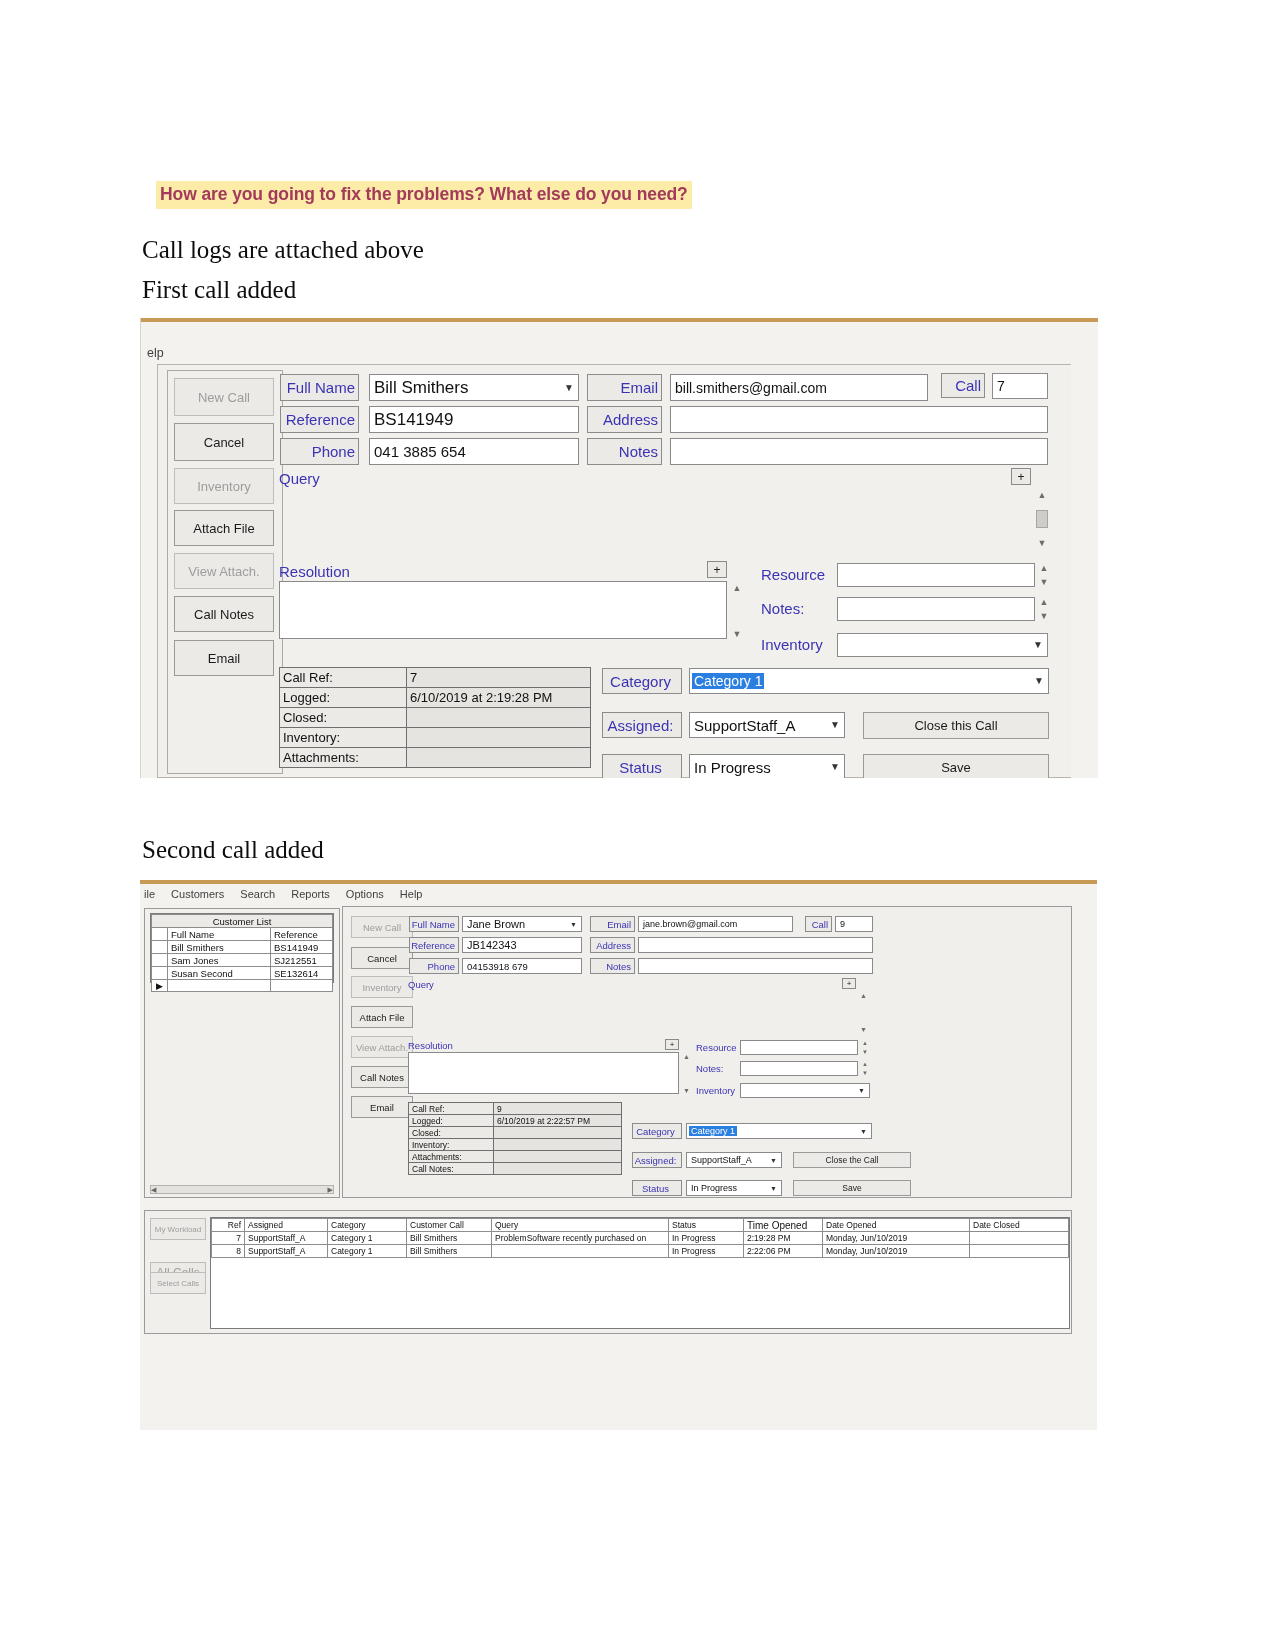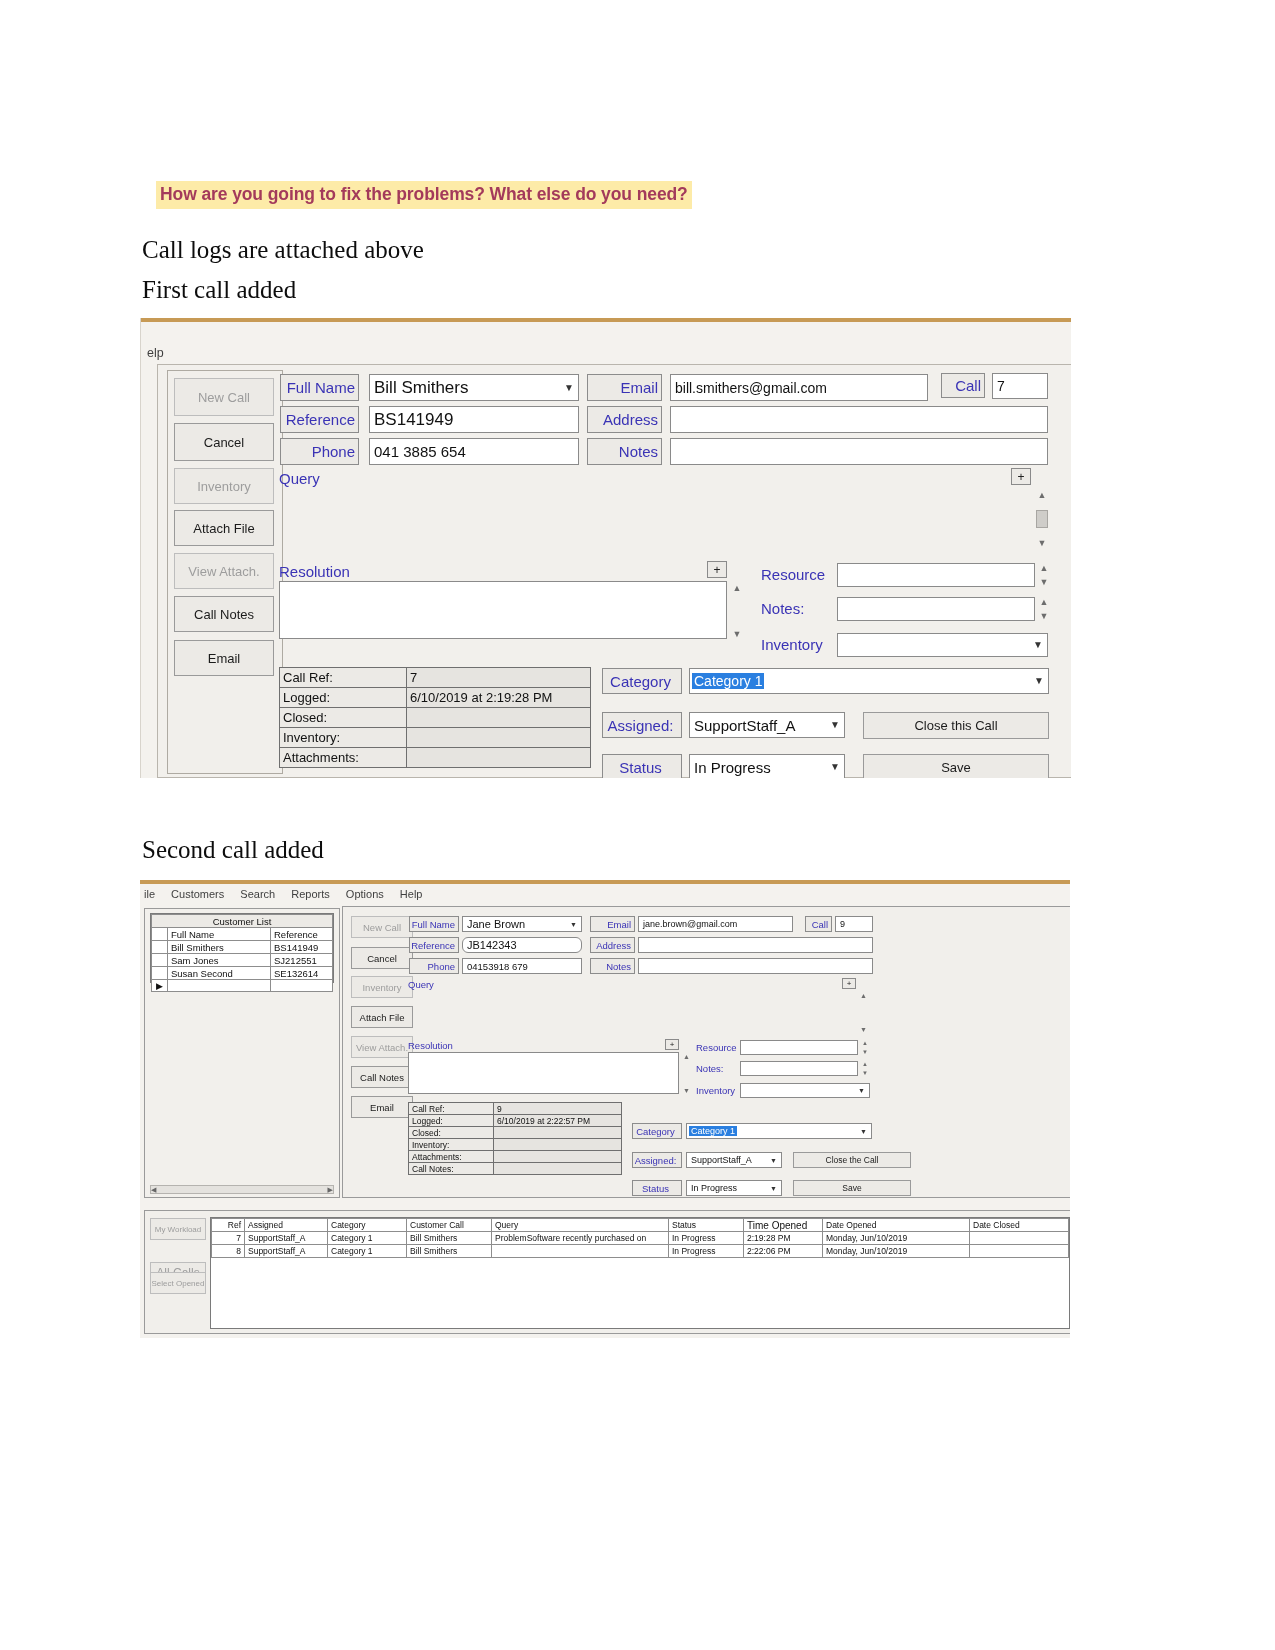--- a/index.html
+++ b/index.html
@@ -23,21 +23,21 @@
   .doc-line{
     position:absolute;left:142px;
     font-family:"Liberation Serif", serif;
     font-size:25px;color:#0d0d0d;white-space:nowrap;
   }
   .doc-line.l1{top:236px;}
   .doc-line.l2{top:276px;}
   .doc-line.l3{top:836px;}
 
   
-  .shot{position:absolute;background:#f0eeea;overflow:hidden;}
+  .shot{position:absolute;background:#f0eeea;overflow:hidden;padding-left:27px;}
   .shot .topbar{position:absolute;left:0;top:0;right:0;height:4px;background:#c79a55;}
   .lbl{
     font-family:"Liberation Sans", sans-serif;
     color:#3a33b5;
     background:#eceae6;
     border:1px solid #8c8c8c;
     box-sizing:border-box;
     display:flex;align-items:center;justify-content:flex-end;
     padding-right:3px;
   }
@@ -82,21 +82,21 @@
   .grid table{border-collapse:collapse;width:100%;font-family:"Liberation Sans", sans-serif;}
   .grid th,.grid td{border:1px solid #8d8d8d;text-align:left;padding:0 3px;white-space:nowrap;overflow:hidden;color:#111;background:#fff;font-weight:normal;}
 
   
   #shot1{left:140px;top:318px;width:930px;height:460px;background:#f4f2ee;border-left:1px solid #d8d4cc;}
   #shot1 .menu{position:absolute;left:6px;top:28px;font-family:"Liberation Sans", sans-serif;font-size:12.5px;color:#3f3f3f;}
   #shot1 .outerframe{position:absolute;left:16px;top:46px;width:914px;height:414px;border:1px solid #b9b5ad;border-right:none;background:#f2f0ec;box-sizing:border-box;}
   #shot1 .leftpanel{position:absolute;left:26px;top:52px;width:116px;height:404px;border:1px solid #aeaaa2;background:#f1efeb;box-sizing:border-box;}
 
   
-  #shot2{left:140px;top:880px;width:930px;height:458px;background:#f4f2ee;}
+  #shot2{left:140px;top:880px;width:930px;height:550px;background:#f4f2ee;}
   #shot2 .menu{position:absolute;left:4px;top:8px;font-family:"Liberation Sans", sans-serif;font-size:11px;color:#3f3f3f;}
   #shot2 .menu span{margin-right:13px;}
 </style>
 </head>
 <body>
 
 <div class="page">
 
   <div class="hl-heading">How are you going to fix the problems? What else do you need?</div>
   <div class="doc-line l1">Call logs are attached above</div>
@@ -284,21 +284,21 @@
     <div class="fld combo" style="position:absolute;left:322px;top:36px;width:120px;height:16px;font-size:11px;">
       <span>Jane Brown</span>
       <span class="caret" style="font-size:7px;">▼</span>
     </div>
     <div class="lbl" style="position:absolute;left:450px;top:36px;width:45px;height:16px;font-size:9.5px;">Email</div>
     <div class="fld" style="position:absolute;left:498px;top:36px;width:155px;height:16px;font-size:9px;">jane.brown@gmail.com</div>
     <div class="lbl" style="position:absolute;left:665px;top:36px;width:27px;height:16px;font-size:9.5px;">Call</div>
     <div class="fld" style="position:absolute;left:695px;top:36px;width:38px;height:16px;font-size:9px;">9</div>
 
     <div class="lbl" style="position:absolute;left:269px;top:57px;width:50px;height:16px;font-size:9.5px;">Reference</div>
-    <div class="fld" style="position:absolute;left:322px;top:57px;width:120px;height:16px;font-size:11px;border-radius:6px;">JB142343</div>
+    <div class="fld" style="position:absolute;left:322px;top:57px;width:120px;height:16px;font-size:11px;">JB142343</div>
     <div class="lbl" style="position:absolute;left:450px;top:57px;width:45px;height:16px;font-size:9.5px;">Address</div>
     <div class="fld" style="position:absolute;left:498px;top:57px;width:235px;height:16px;font-size:9px;"></div>
 
     <div class="lbl" style="position:absolute;left:269px;top:78px;width:50px;height:16px;font-size:9.5px;">Phone</div>
     <div class="fld" style="position:absolute;left:322px;top:78px;width:120px;height:16px;font-size:9.5px;">04153918 679</div>
     <div class="lbl" style="position:absolute;left:450px;top:78px;width:45px;height:16px;font-size:9.5px;">Notes</div>
     <div class="fld" style="position:absolute;left:498px;top:78px;width:235px;height:16px;font-size:9px;"></div>
 
     <div class="sectlabel" style="left:268px;top:99px;font-size:9.5px;">Query</div>
     <div class="plus" style="left:702px;top:98px;width:14px;height:11px;font-size:8px;">+</div>
@@ -380,21 +380,21 @@
     <div class="lbl" style="position:absolute;left:492px;top:300px;width:50px;height:16px;font-size:9.5px;justify-content:center;">Status</div>
     <div class="fld combo" style="position:absolute;left:546px;top:300px;width:96px;height:16px;font-size:9px;">
       <span>In Progress</span>
       <span class="caret" style="font-size:7px;">▼</span>
     </div>
     <div class="btn" style="position:absolute;left:653px;top:300px;width:118px;height:16px;font-size:8.5px;">Save</div>
 
     <div class="grp" style="left:4px;top:330px;width:928px;height:124px;background:#f1efeb;"></div>
     <div class="btn dis" style="position:absolute;left:10px;top:338px;width:56px;height:22px;font-size:8px;">My Workload</div>
     <div class="btn dis" style="position:absolute;left:10px;top:382px;width:56px;height:22px;font-size:12px;">All Calls</div>
-    <div class="btn dis" style="position:absolute;left:10px;top:392px;width:56px;height:22px;font-size:8px;">Select Opened</div>
+    <div class="btn dis" style="position:absolute;left:10px;top:392px;width:56px;height:22px;font-size:8px;">Select Calls</div>
 
     <div class="grid" style="left:70px;top:337px;width:860px;height:112px;">
       <table>
         <tbody>
             <tr>
           <th style="width:26px;height:12px;font-size:8.5px;text-align:right;">Ref</th>
           <th style="width:76px;height:12px;font-size:8.5px;">Assigned</th>
           <th style="width:72px;height:12px;font-size:8.5px;">Category</th>
           <th style="width:78px;height:12px;font-size:8.5px;">Customer Call</th>
           <th style="width:170px;height:12px;font-size:8.5px;">Query</th>

